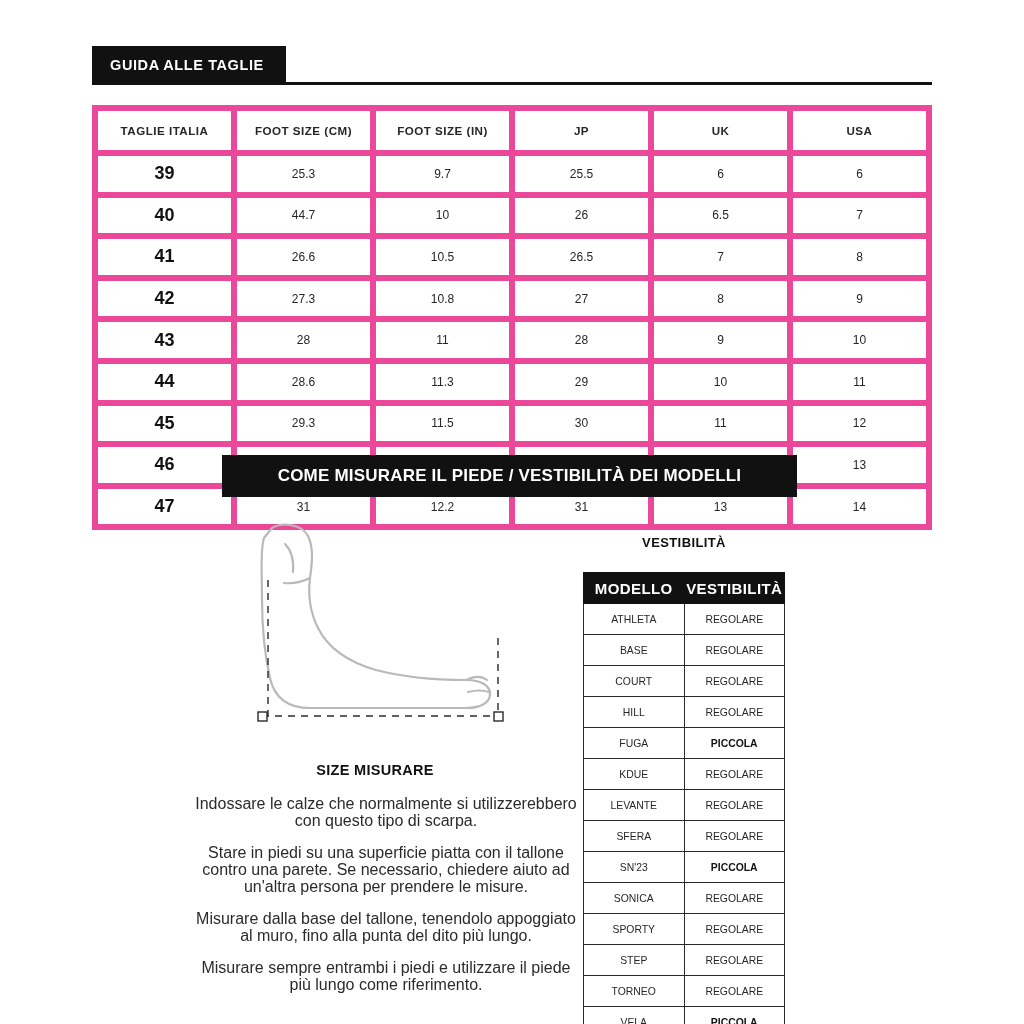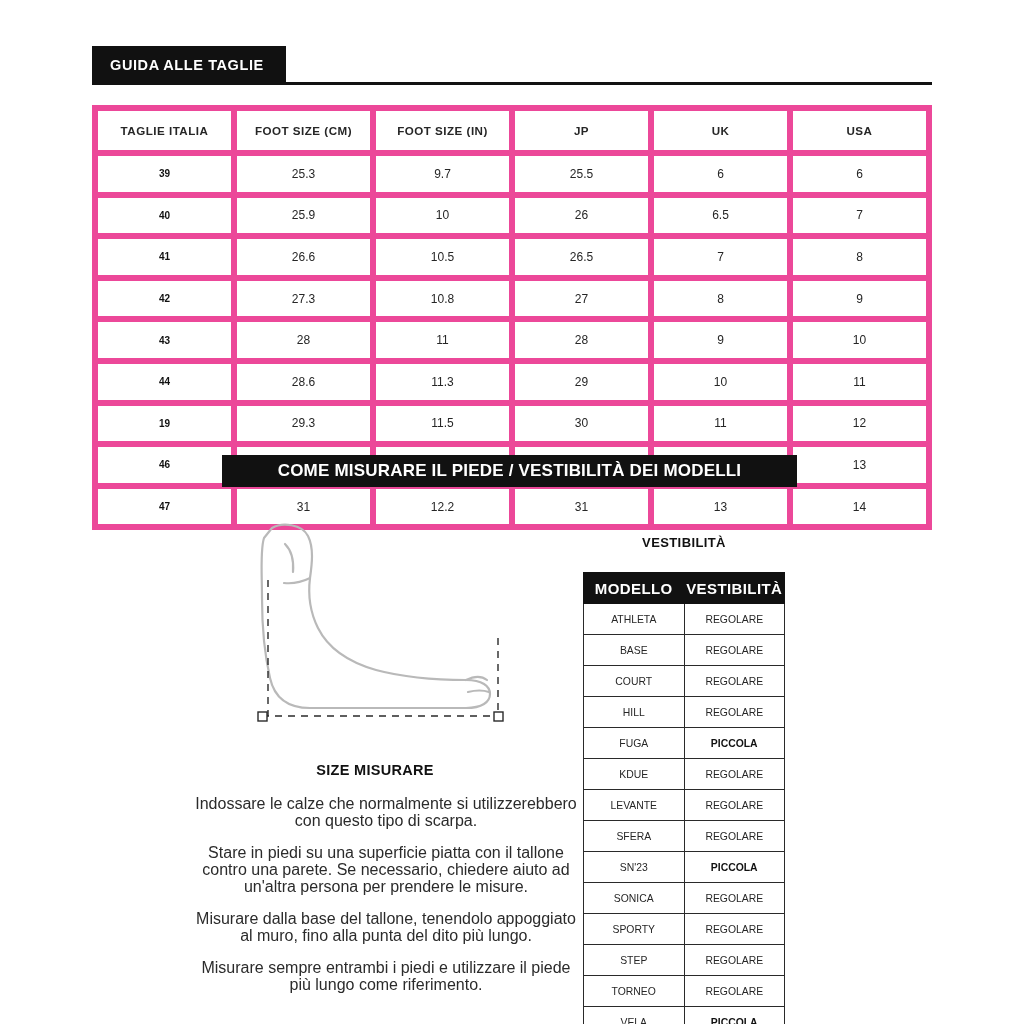--- a/index.html
+++ b/index.html
@@ -74,31 +74,31 @@
     color: #262626;
   }
   .size-table th {
     font-weight: bold;
     font-size: 11.6px;
     letter-spacing: 0.5px;
     height: 37px;
   }
   .size-table td.first-col {
     font-weight: bold;
-    font-size: 10px;
+    font-size: 18px;
     color: #111111;
   }
 
   
   .banner {
     position: absolute;
     left: 222px;
     top: 455px;
     width: 575px;
-    height: 32px;
+    height: 42px;
     background: #111111;
     color: #ffffff;
     display: flex;
     align-items: center;
     justify-content: center;
     font-size: 17px;
     font-weight: bold;
     letter-spacing: 0.2px;
   }
 
@@ -206,21 +206,21 @@
       <tr>
         <td class="first-col">39</td>
         <td>25.3</td>
         <td>9.7</td>
         <td>25.5</td>
         <td>6</td>
         <td>6</td>
       </tr>
       <tr>
         <td class="first-col">40</td>
-        <td>25.9</td>
+        <td>44.7</td>
         <td>10</td>
         <td>26</td>
         <td>6.5</td>
         <td>7</td>
       </tr>
       <tr>
         <td class="first-col">41</td>
         <td>26.6</td>
         <td>10.5</td>
         <td>26.5</td>
@@ -245,21 +245,21 @@
       </tr>
       <tr>
         <td class="first-col">44</td>
         <td>28.6</td>
         <td>11.3</td>
         <td>29</td>
         <td>10</td>
         <td>11</td>
       </tr>
       <tr>
-        <td class="first-col">19</td>
+        <td class="first-col">45</td>
         <td>29.3</td>
         <td>11.5</td>
         <td>30</td>
         <td>11</td>
         <td>12</td>
       </tr>
       <tr>
         <td class="first-col">46</td>
         <td>30</td>
         <td>11.8</td>

